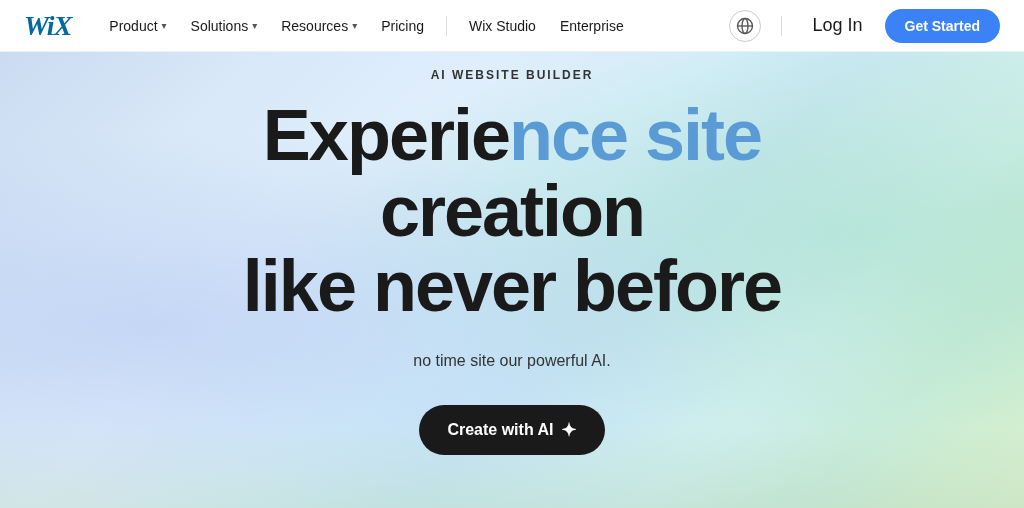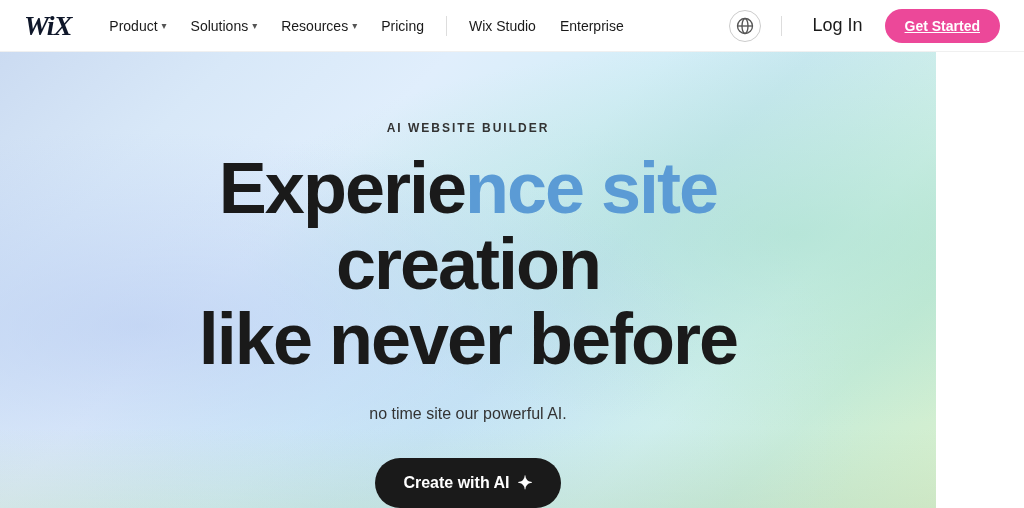--- a/index.html
+++ b/index.html
@@ -26,21 +26,21 @@
       display: flex;
       align-items: center;
       padding: 0 24px;
       z-index: 100;
       border-bottom: 1px solid #f0f0f0;
     }
 
     .nav-logo {
       font-size: 28px;
       font-weight: 900;
-      color: #0f172a;
+      color: #0369a1;
       letter-spacing: -1px;
       margin-right: 28px;
       font-family: Georgia, serif;
       font-style: italic;
     }
 
     .nav-links {
       display: flex;
       align-items: center;
       gap: 4px;
@@ -93,42 +93,41 @@
 
     .nav-login {
       font-size: 18px;
       font-weight: 500;
       color: #1a1a1a;
       cursor: pointer;
       padding: 6px 10px;
     }
 
     .nav-cta {
-      background: #ec4899;
+      background: #3b82f6;
       color: #fff;
       border: none;
       border-radius: 24px;
       padding: 9px 20px;
       font-size: 14px;
       font-weight: 600;
       cursor: pointer;
       white-space: nowrap;
-      text-decoration: underline;
     }
 
     
     .hero {
-      width: 936px;
+      width: 1024px;
       height: 508px;
       background: linear-gradient(135deg, #c8d8f0 0%, #d8e8f8 20%, #e0eefc 35%, #d4eef8 50%, #c8e8f0 60%, #d0f0e8 75%, #c8ecd8 85%, #d8f0cc 100%);
       display: flex;
       flex-direction: column;
       align-items: center;
-      justify-content: flex-end;
-      padding-top: 52px;
+      justify-content: flex-start;
+      padding-top: 68px;
       position: relative;
       overflow: hidden;
     }
 
     .hero::before {
       content: '';
       position: absolute;
       top: 52px;
       left: 0;
       right: 0;

